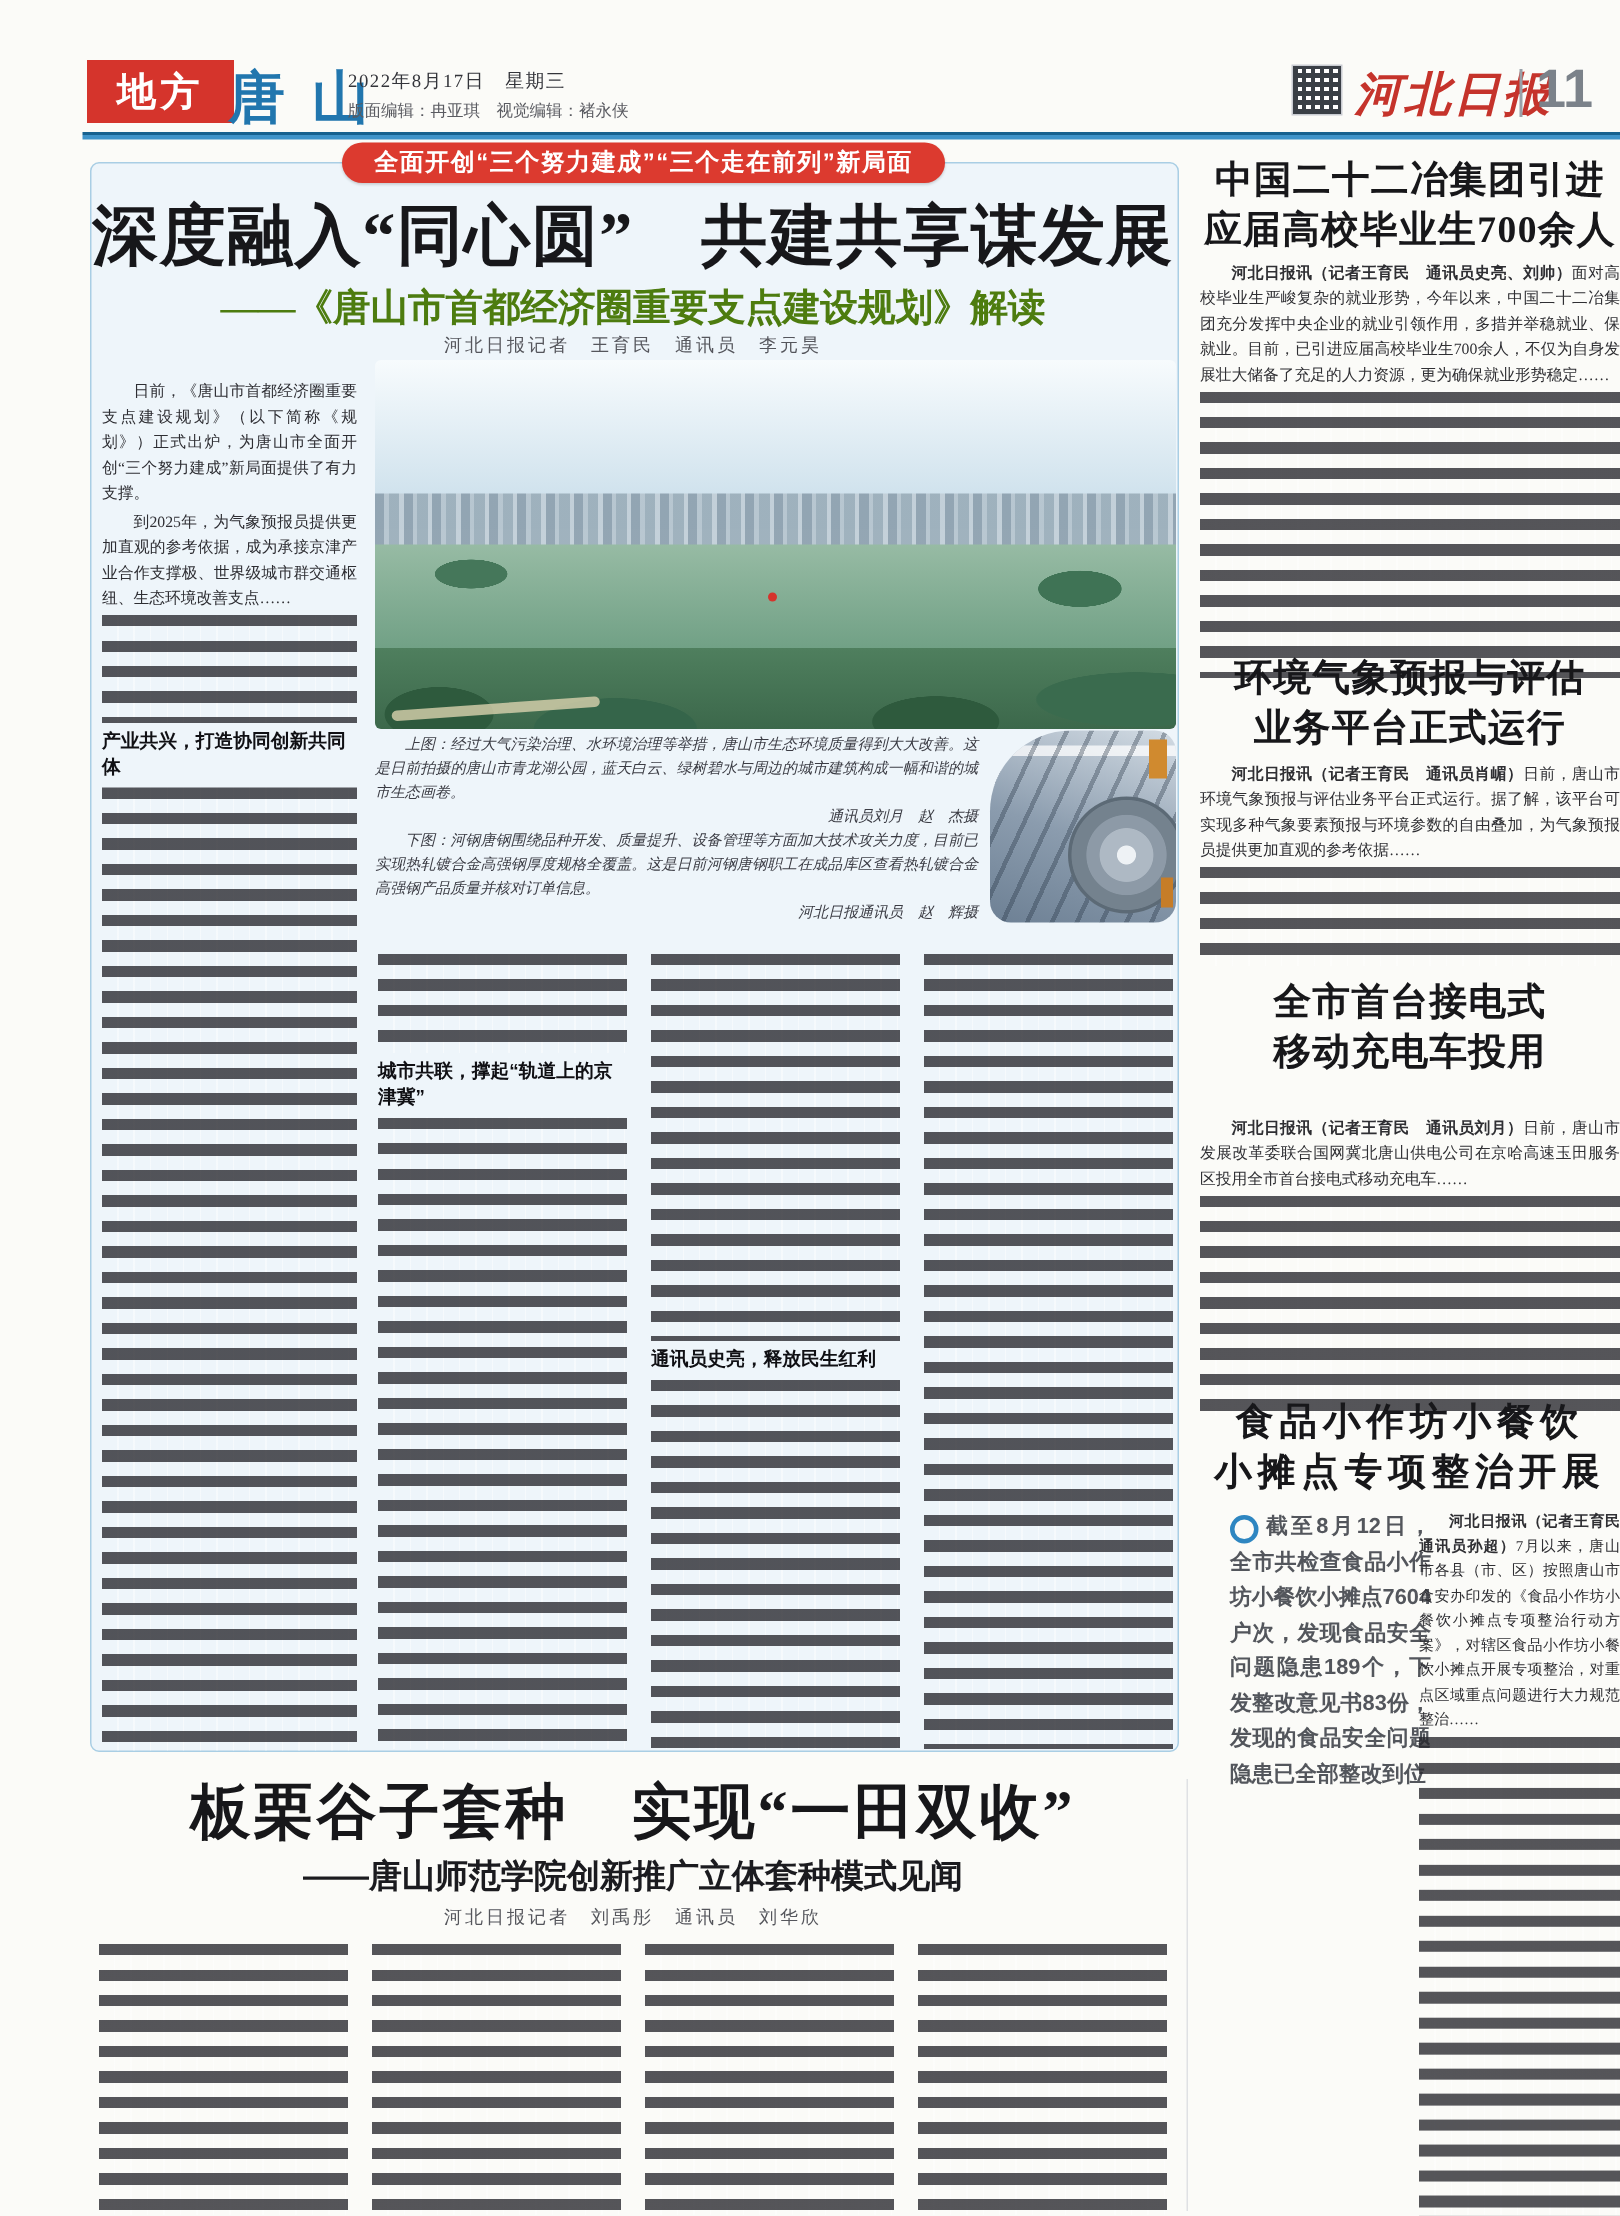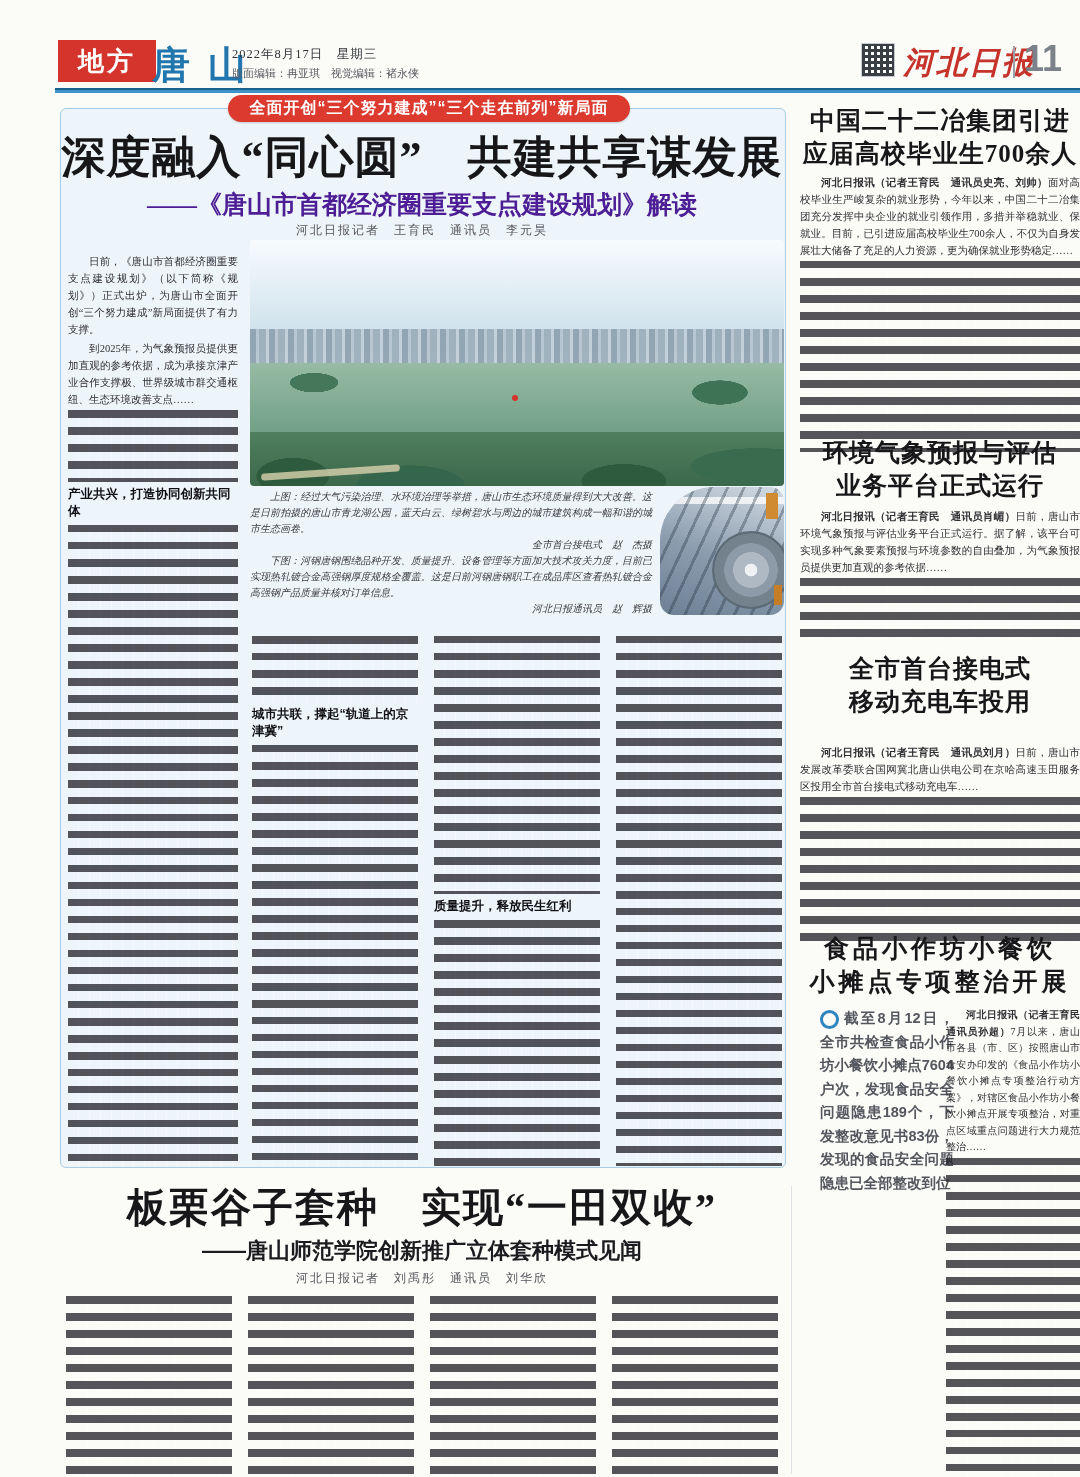--- a/index.html
+++ b/index.html
@@ -29,21 +29,21 @@
       background:linear-gradient(to bottom,#17618f 0 2px,#3f93c9 2px 5px);}
 
   
   .panel{left:60px;top:108px;width:724px;height:1058px;background:#eef5fa;
       border:1px solid #a9cee4;border-radius:6px;}
   .banner{left:228px;top:95px;width:402px;height:27px;background:#dc3a2f;border-radius:14px;
       color:#fff;font-weight:bold;font-size:16px;display:flex;align-items:center;justify-content:center;
       font-family:"Liberation Sans",sans-serif;letter-spacing:1px;box-shadow:0 1px 2px rgba(0,0,0,.18);}
   .m-headline{left:60px;top:128px;width:724px;text-align:center;font-size:44px;font-weight:bold;
       color:#17171a;letter-spacing:1px;}
-  .m-subtitle{left:60px;top:188px;width:724px;text-align:center;font-size:25px;font-weight:bold;color:#4c1d95;}
+  .m-subtitle{left:60px;top:188px;width:724px;text-align:center;font-size:25px;font-weight:bold;color:#4d7c0f;}
   .m-byline{left:60px;top:222px;width:724px;text-align:center;font-size:12px;color:#55565c;letter-spacing:2px;}
 
   .col{position:absolute;display:flex;flex-direction:column;margin-top:13px;}
   .lead{font-size:10.5px;line-height:17px;text-align:justify;text-indent:2em;margin:0 0 2px 0;color:#2e2e33;}
   .subhead{font-family:"Liberation Sans",sans-serif;font-size:12.5px;font-weight:bold;color:#101014;
       margin:4px 0 5px 0;}
   .tx{background-image:
       repeating-linear-gradient(to bottom,rgba(38,38,44,.78) 0 7.5px,transparent 7.5px 17px),
       repeating-linear-gradient(to right,transparent 0 10px,rgba(255,255,255,.45) 10px 11px);}
   .grow{flex:1;}
@@ -140,41 +140,41 @@
   <div class="p1-skyline"></div>
   <div class="p1-water"></div>
   <div class="p1-shore"></div>
   <div class="p1-trees"></div>
   <div class="p1-path"></div>
   <div class="p1-dot"></div>
 </div>
 
 <div class="abs caption">
   <p>上图：经过大气污染治理、水环境治理等举措，唐山市生态环境质量得到大大改善。这是日前拍摄的唐山市青龙湖公园，蓝天白云、绿树碧水与周边的城市建筑构成一幅和谐的城市生态画卷。</p>
-  <p class="credit">全市首台接电式　赵　杰摄</p>
+  <p class="credit">通讯员刘月　赵　杰摄</p>
   <p>下图：河钢唐钢围绕品种开发、质量提升、设备管理等方面加大技术攻关力度，目前已实现热轧镀合金高强钢厚度规格全覆盖。这是日前河钢唐钢职工在成品库区查看热轧镀合金高强钢产品质量并核对订单信息。</p>
   <p class="credit">河北日报通讯员　赵　辉摄</p>
 </div>
 
 <div class="abs photo2">
   <div class="p2-light"></div>
   <div class="p2-beams"></div>
   <div class="p2-coil"></div>
   <div class="p2-orange1"></div>
   <div class="p2-orange2"></div>
 </div>
 
 <div class="col" style="left:252px;top:623px;width:166px;height:530px;">
   <div class="tx" style="height:66px;"></div>
   <div class="subhead">城市共联，撑起“轨道上的京津冀”</div>
   <div class="tx grow"></div>
 </div>
 <div class="col" style="left:434px;top:623px;width:166px;height:530px;">
   <div class="tx" style="height:258px;"></div>
-  <div class="subhead">质量提升，释放民生红利</div>
+  <div class="subhead">通讯员史亮，释放民生红利</div>
   <div class="tx grow"></div>
 </div>
 <div class="col" style="left:616px;top:623px;width:166px;height:530px;">
   <div class="tx grow"></div>
 </div>
 
 <div class="abs rail">
 
   <div class="r-head" style="top:104px;">
     <div>中国二十二冶集团引进</div>

